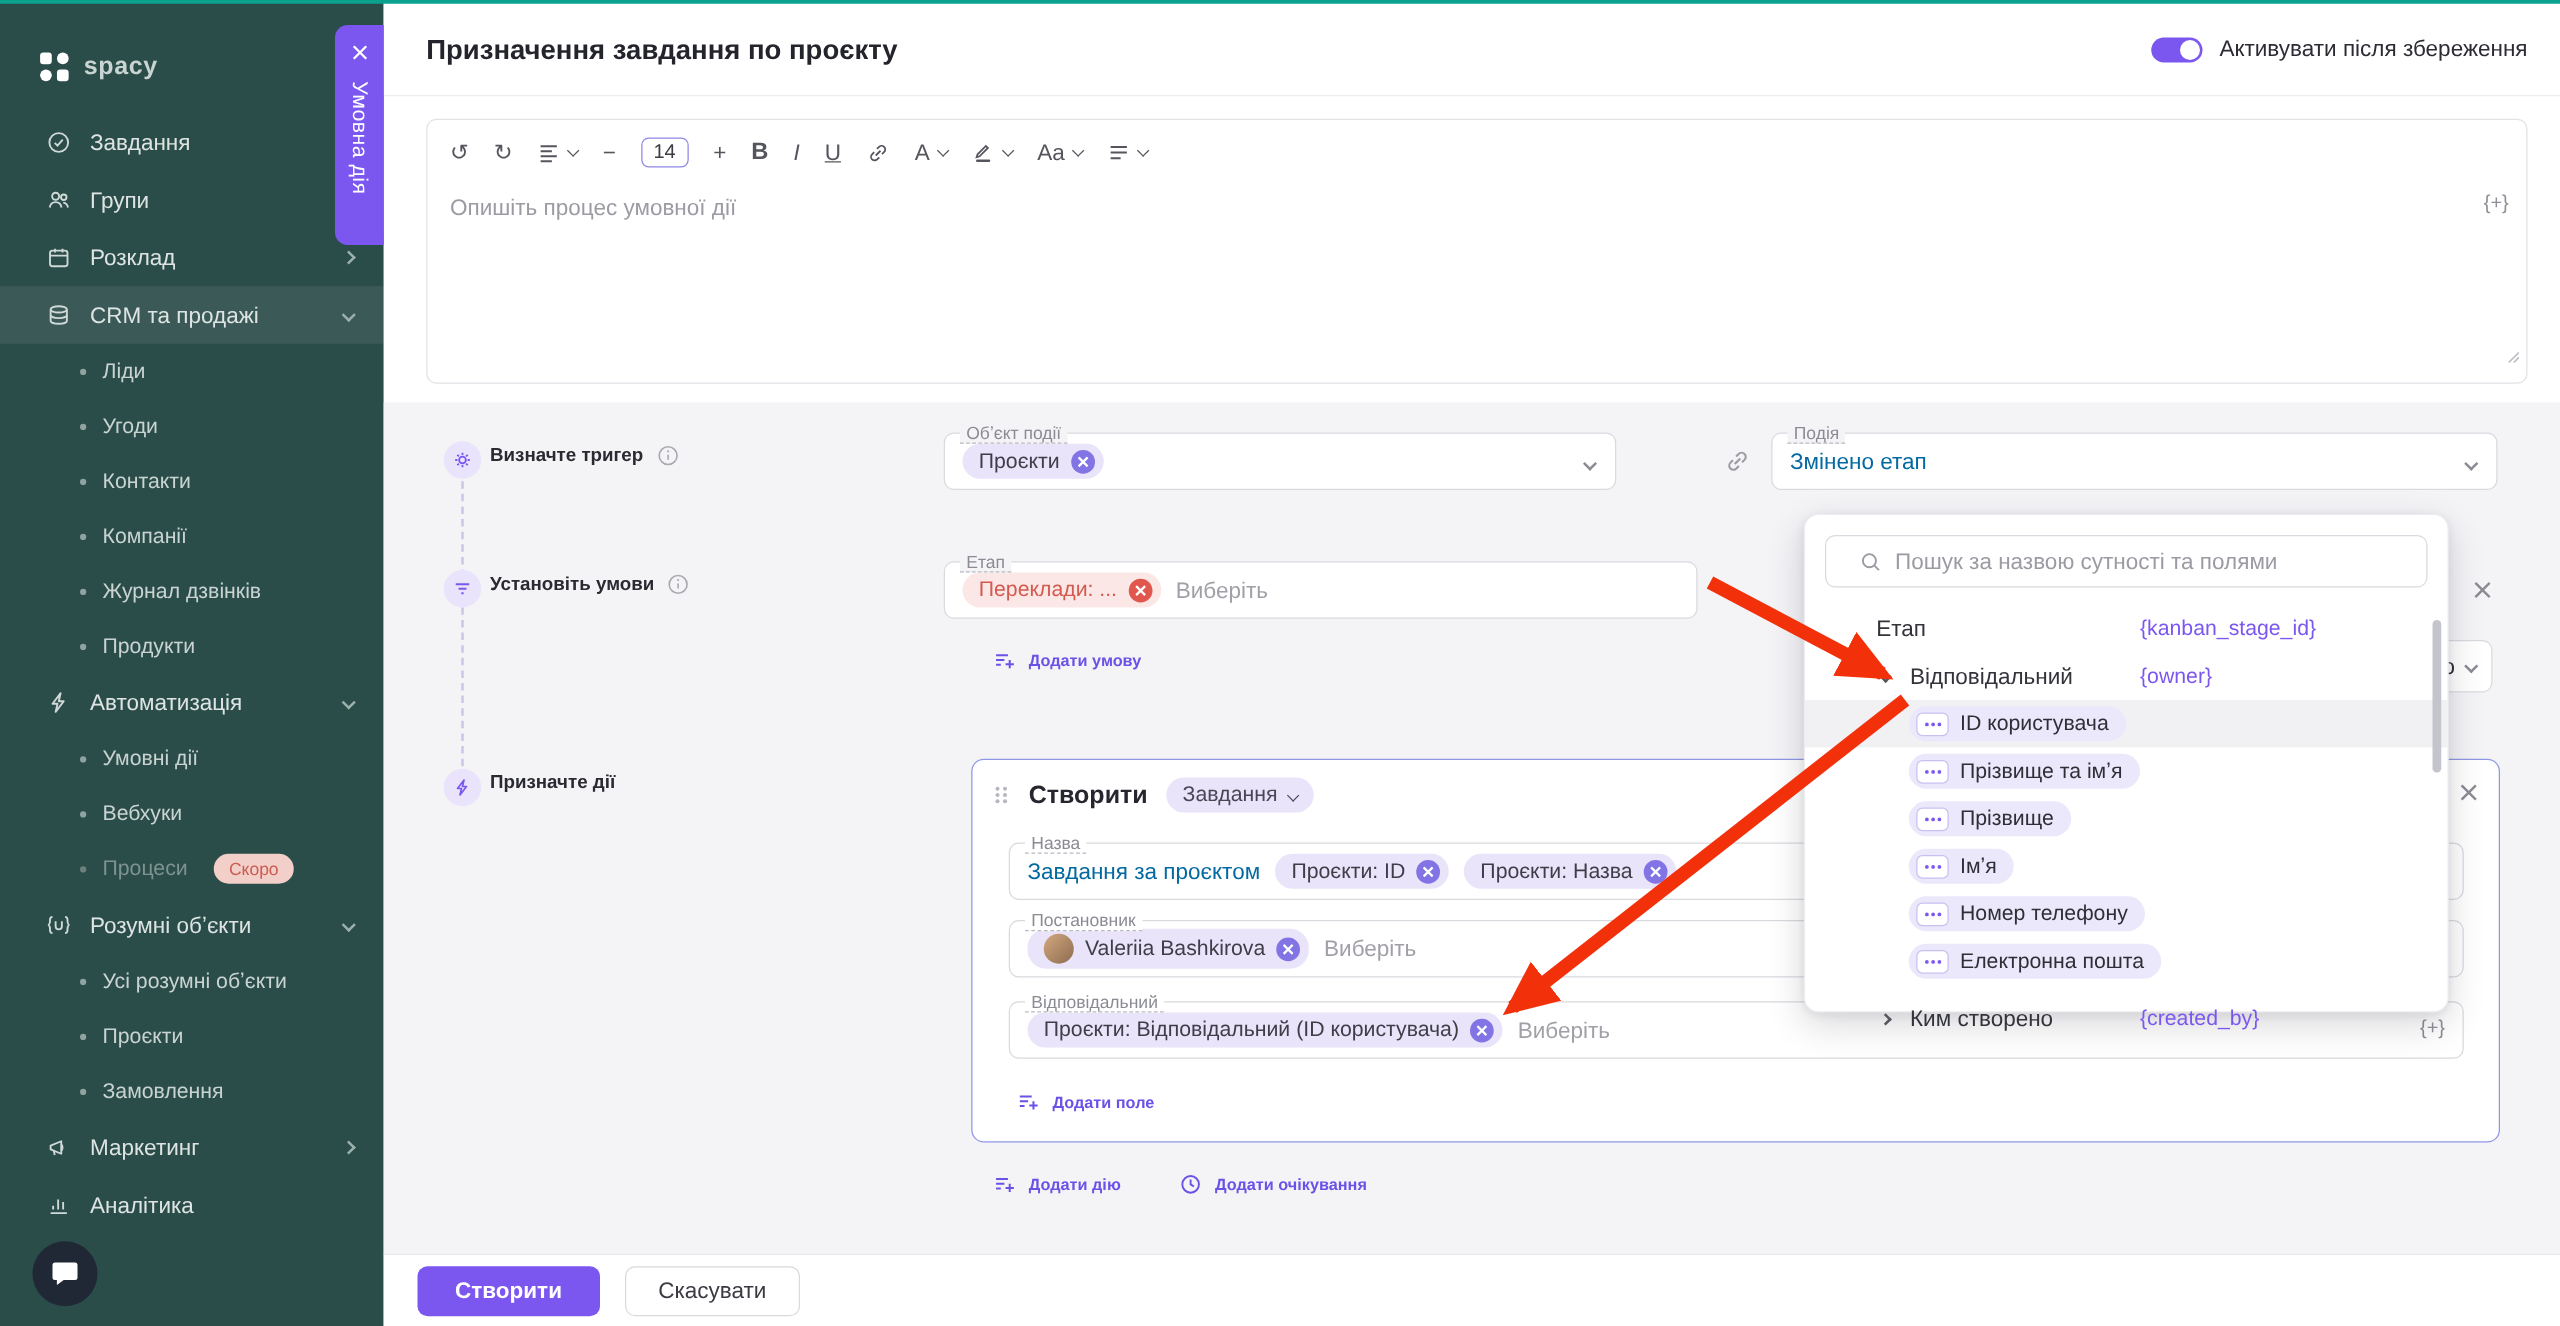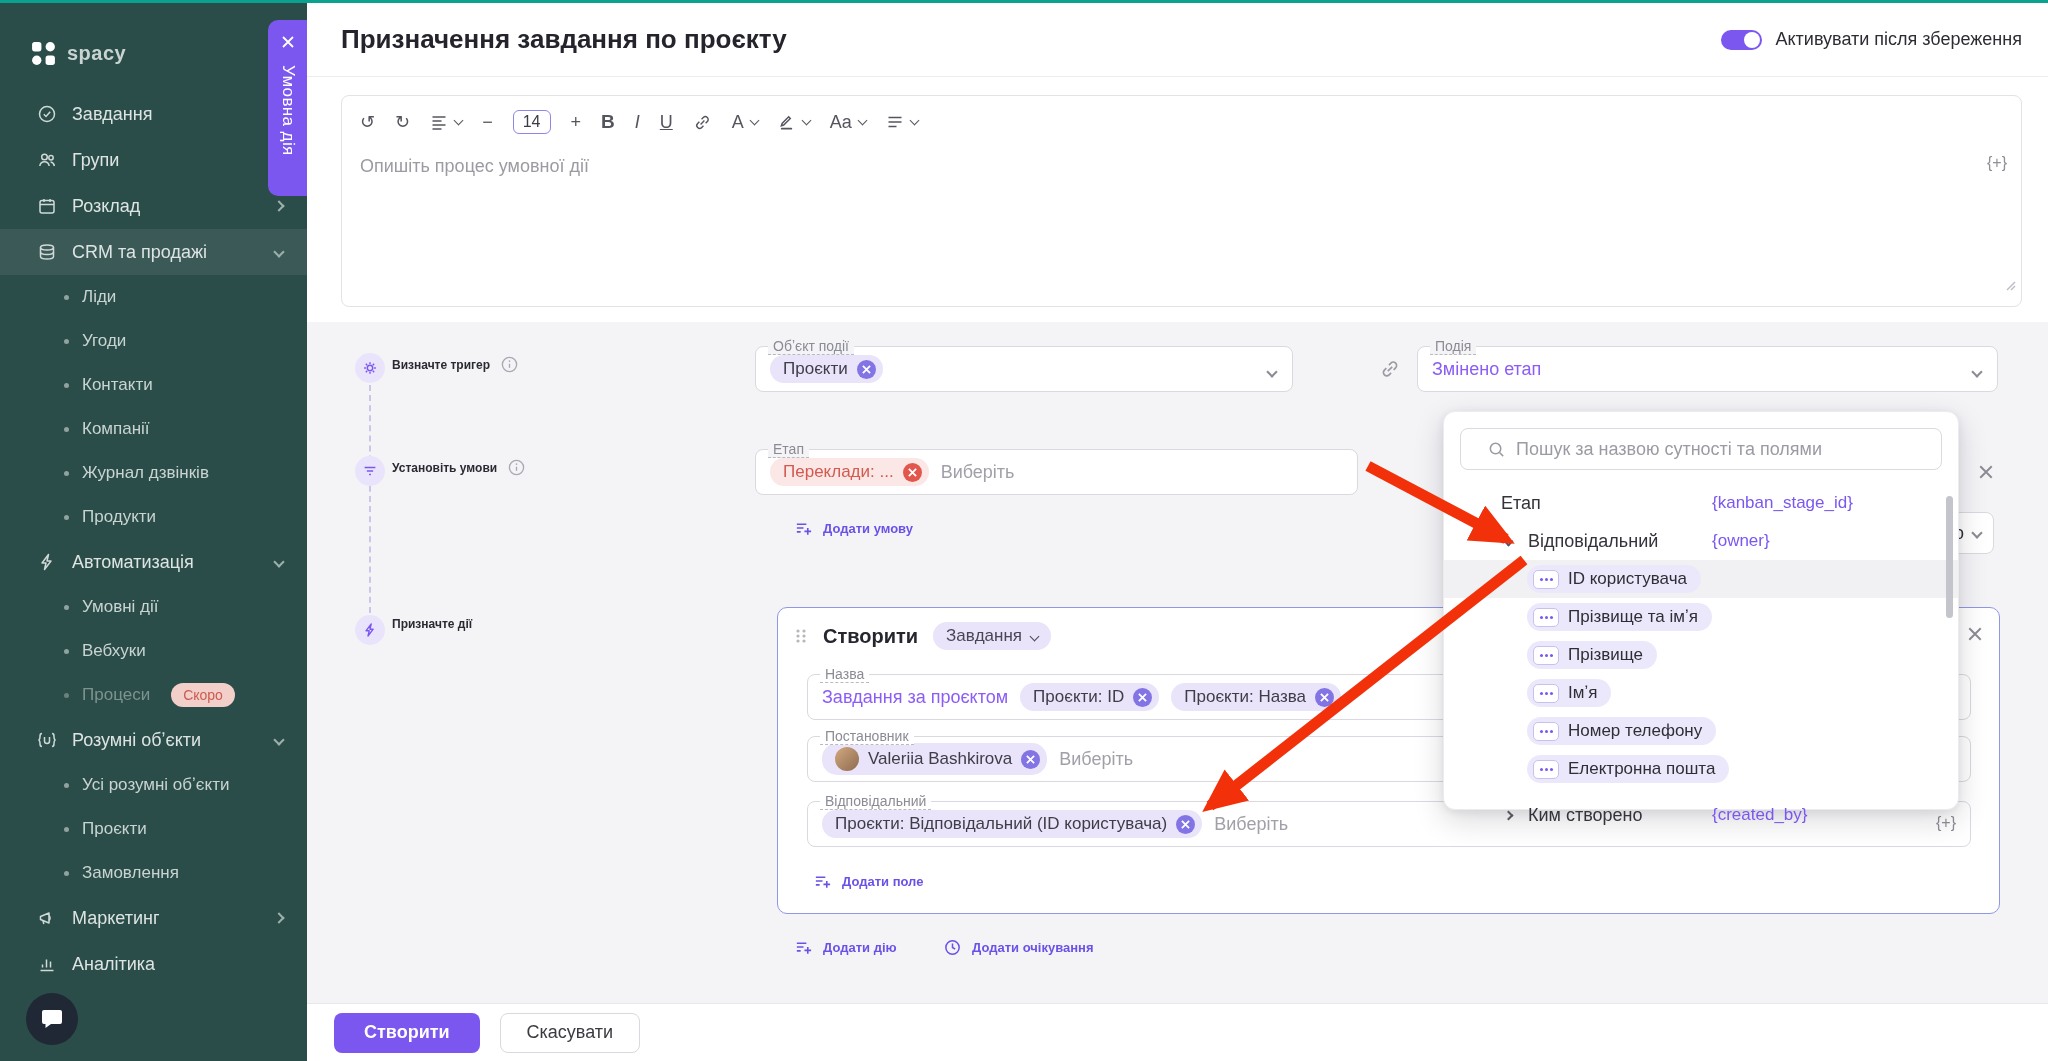--- a/index.html
+++ b/index.html
@@ -26,49 +26,49 @@
   .nav-sub.disabled{color:#7e938f}
   .nav-sub.disabled .bullet{background:#6c807d}
   .badge{margin-left:8px;background:#f3cfc9;color:#ca5c51;font-size:14px;line-height:1;padding:5px 12px;border-radius:12px}
   .chat-fab{position:absolute;left:26px;bottom:16px;width:52px;height:52px;border-radius:50%;background:#202735;display:flex;align-items:center;justify-content:center;z-index:45;cursor:pointer}
 
   
   .main{position:absolute;left:307px;top:0;width:1741px;height:1061px;background:#fff}
   .side-tab{position:absolute;left:-39px;top:20px;width:39px;height:176px;background:#7b57f0;border-radius:10px 0 0 10px;color:#fff;display:flex;flex-direction:column;align-items:center;padding-top:15px;gap:16px;z-index:6;cursor:pointer}
   .side-tab .tab-label{writing-mode:vertical-rl;font-size:17px;letter-spacing:.4px}
   .header{position:absolute;left:0;top:3px;width:100%;height:74px;display:flex;align-items:center;padding:0 26px 0 34px;background:#fff;border-bottom:1px solid #ededf1}
-  .title{font-size:26px;font-weight:700;color:#24242c}
+  .title{font-size:22px;font-weight:700;color:#24242c}
   .header-right{margin-left:auto;display:flex;align-items:center;gap:14px}
   .toggle{width:41px;height:20px;border-radius:11px;background:#7b57f0;position:relative;cursor:pointer}
   .toggle::after{content:"";position:absolute;right:2px;top:2px;width:16px;height:16px;border-radius:50%;background:#fff}
   .toggle-label{font-size:18px;color:#2c2c34}
 
   
   .editor{position:absolute;left:34px;right:26px;top:95px;height:212px;border:1px solid #e2e2e7;border-radius:8px;background:#fff}
   .toolbar{display:flex;align-items:center;gap:20px;padding:14px 18px;color:#55555e;font-size:18px}
   .tbtn{display:flex;align-items:center;gap:7px;cursor:pointer;background:none;border:none;color:#55555e;font-size:18px;font-family:inherit}
   .tbtn b{font-size:19px}
   .tbtn .chv{width:7px;height:7px;border-width:1.6px;margin-top:-3px}
   .fs-box{border:1px solid #8f86e8;color:#3c3c44;border-radius:6px;padding:2px 9px;font-size:16px}
   .editor-body{position:relative;height:148px;padding:8px 18px;font-size:18px;color:#9b9ba3}
   .plus-token{position:absolute;right:14px;top:6px;font-size:16px;color:#8f8f98;cursor:pointer}
   .resize{position:absolute;right:5px;bottom:5px;color:#bcbcc4}
 
   
   .graybg{position:absolute;left:0;top:322px;width:100%;height:681px;background:#f4f4f7}
   .connector{position:absolute;left:62px;top:385px;height:238px;border-left:2px dashed #cbc5e8;z-index:1}
   .step-icon{position:absolute;width:30px;height:30px;border-radius:50%;background:#e9e4fb;color:#7b57f0;display:flex;align-items:center;justify-content:center;z-index:2}
-  .step-title{position:absolute;display:flex;align-items:center;gap:10px;font-size:12px;font-weight:700;color:#2a2a32;z-index:2}
+  .step-title{position:absolute;display:flex;align-items:center;gap:10px;font-size:15px;font-weight:700;color:#2a2a32;z-index:2}
   .info-ico{color:#a9a9b2;display:flex}
 
   .field{position:absolute;background:#fff;border:1px solid #d9d9df;border-radius:8px;display:flex;align-items:center;gap:12px;padding:0 44px 0 14px;z-index:2;cursor:text}
   .flabel{position:absolute;top:-9px;left:12px;font-size:14px;line-height:1.15;color:#8b8b94;background:#f4f4f7;padding:0 5px;border-bottom:1px dashed #b9b9c0}
   .card .flabel{background:#fff}
   .fchev{position:absolute;right:16px;top:50%;margin-top:-7px;color:#8b8b94}
-  .fvalue{font-size:18px;color:#8b5cf6;white-space:nowrap}
+  .fvalue{font-size:18px;color:#0369a1;white-space:nowrap}
   .fplaceholder{font-size:18px;color:#a0a0a8;white-space:nowrap}
   .chip{display:inline-flex;align-items:center;gap:9px;background:#e9e4fa;border-radius:15px;padding:4px 7px 4px 13px;font-size:17px;color:#3f3d48;white-space:nowrap;cursor:pointer}
   .chip-x{width:19px;height:19px;border-radius:50%;background:#8274e5;color:#fff;display:flex;align-items:center;justify-content:center;flex:none;cursor:pointer}
   .chip.pink{background:#fbe7e5;color:#d25a50}
   .chip.pink .chip-x{background:#e2574d}
   .chip.entity{padding:4px 13px;color:#4a4654;gap:9px}
   .avatar{width:24px;height:24px;border-radius:50%;background:linear-gradient(135deg,#d3a97f,#8d6b50);flex:none}
   .link-btn{position:absolute;display:flex;align-items:center;gap:10px;color:#6a52e8;font-size:13px;font-weight:600;z-index:2;cursor:pointer}
   .icon-x{position:absolute;color:#8b8b94;cursor:pointer;z-index:2}
   .link-ico-wrap{position:absolute;color:#9a9aa2;z-index:2}

